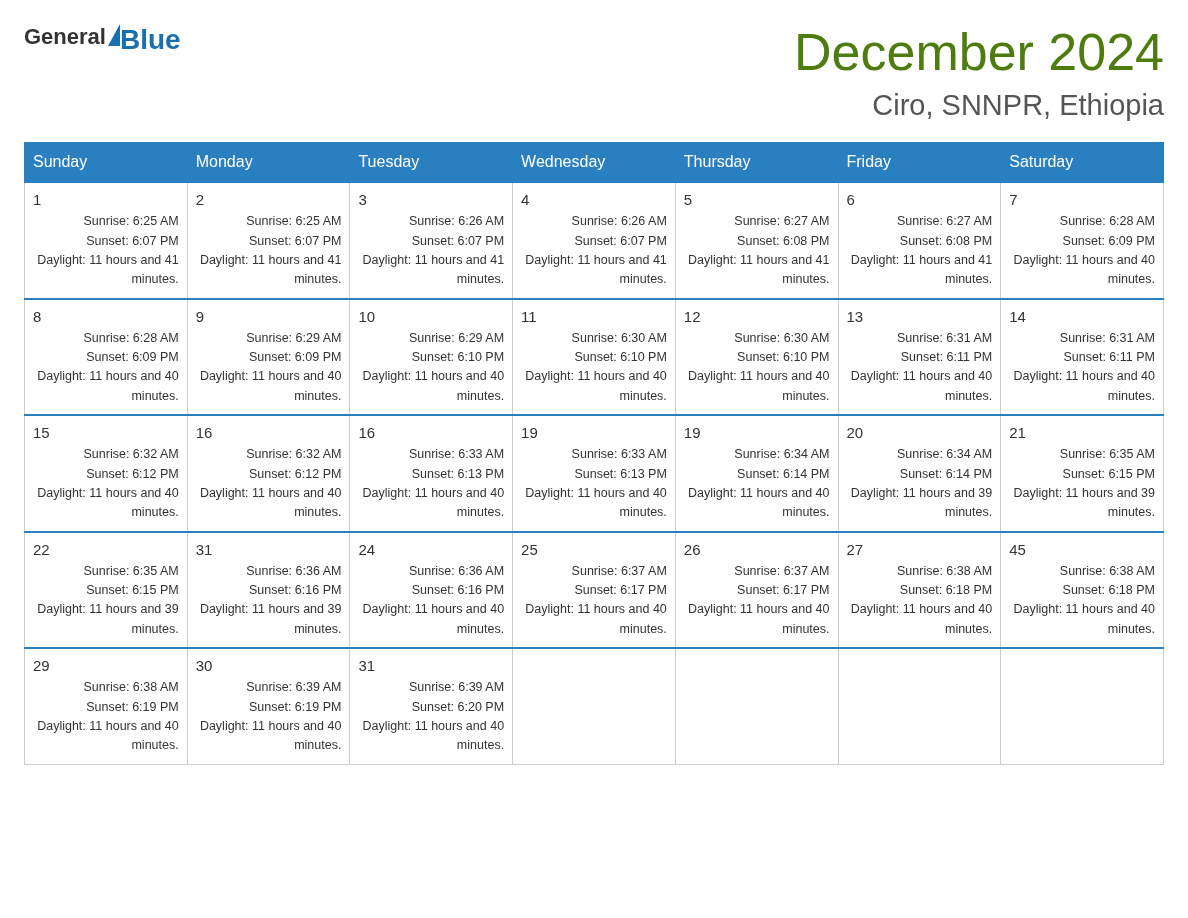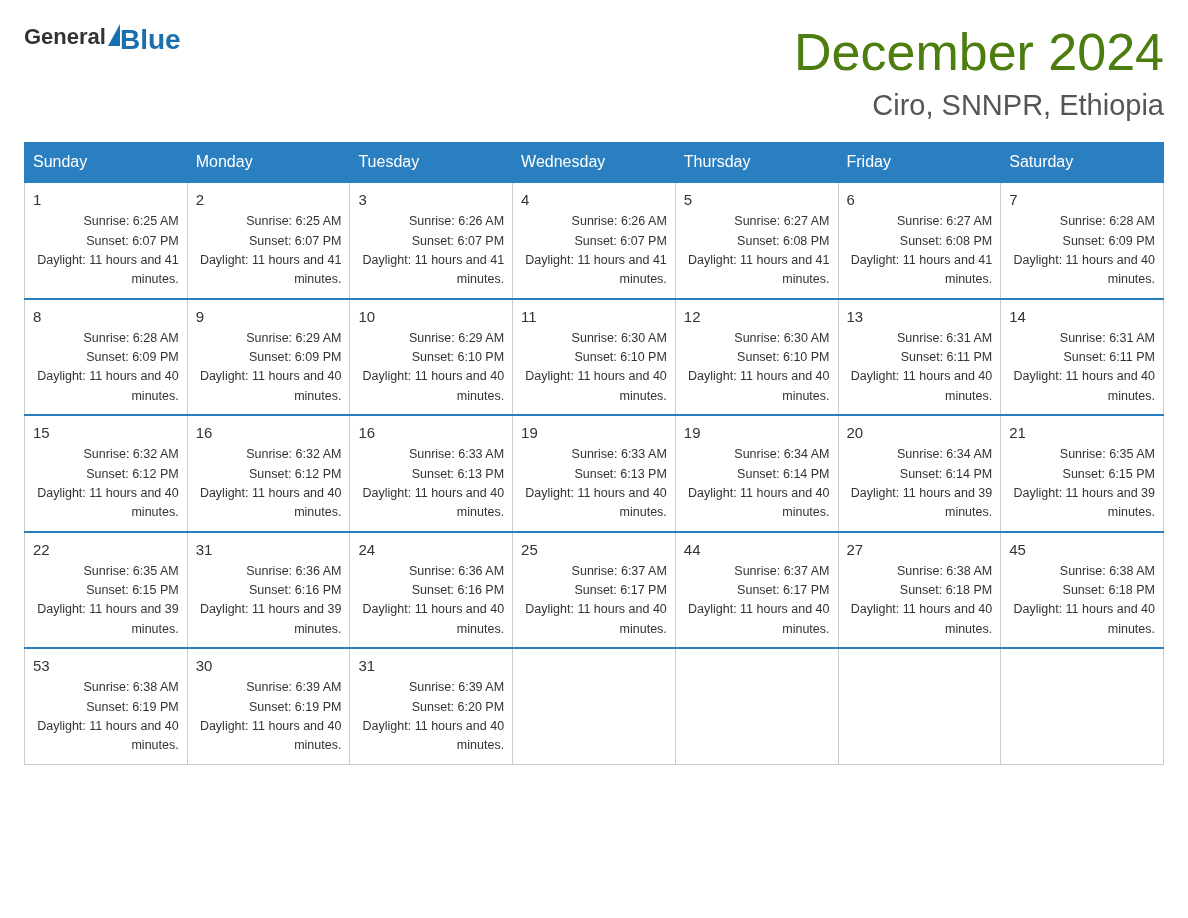--- a/index.html
+++ b/index.html
@@ -226,35 +226,35 @@
         </td>
         <td>
           <span class="day-num">24</span>
           <div class="day-info">Sunrise: 6:36 AM<br>Sunset: 6:16 PM<br>Daylight: 11 hours and 40 minutes.</div>
         </td>
         <td>
           <span class="day-num">25</span>
           <div class="day-info">Sunrise: 6:37 AM<br>Sunset: 6:17 PM<br>Daylight: 11 hours and 40 minutes.</div>
         </td>
         <td>
-          <span class="day-num">44</span>
+          <span class="day-num">26</span>
           <div class="day-info">Sunrise: 6:37 AM<br>Sunset: 6:17 PM<br>Daylight: 11 hours and 40 minutes.</div>
         </td>
         <td>
           <span class="day-num">27</span>
           <div class="day-info">Sunrise: 6:38 AM<br>Sunset: 6:18 PM<br>Daylight: 11 hours and 40 minutes.</div>
         </td>
         <td>
           <span class="day-num">45</span>
           <div class="day-info">Sunrise: 6:38 AM<br>Sunset: 6:18 PM<br>Daylight: 11 hours and 40 minutes.</div>
         </td>
       </tr>
       <tr>
         <td>
-          <span class="day-num">53</span>
+          <span class="day-num">29</span>
           <div class="day-info">Sunrise: 6:38 AM<br>Sunset: 6:19 PM<br>Daylight: 11 hours and 40 minutes.</div>
         </td>
         <td>
           <span class="day-num">30</span>
           <div class="day-info">Sunrise: 6:39 AM<br>Sunset: 6:19 PM<br>Daylight: 11 hours and 40 minutes.</div>
         </td>
         <td>
           <span class="day-num">31</span>
           <div class="day-info">Sunrise: 6:39 AM<br>Sunset: 6:20 PM<br>Daylight: 11 hours and 40 minutes.</div>
         </td>

